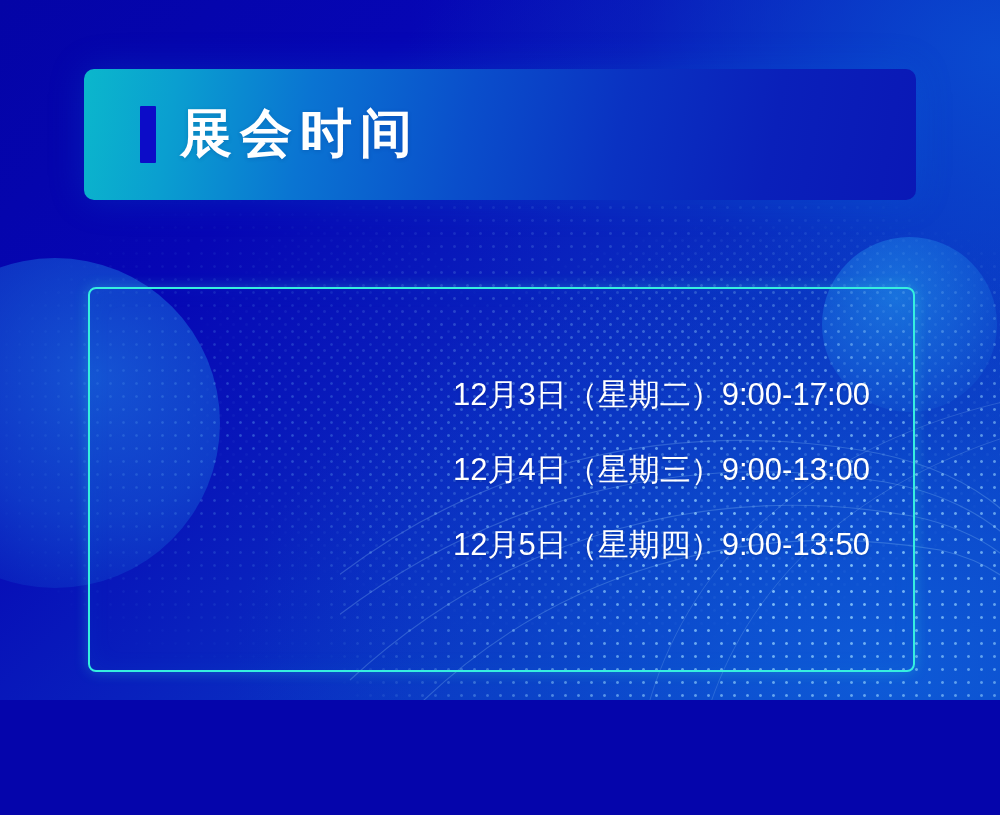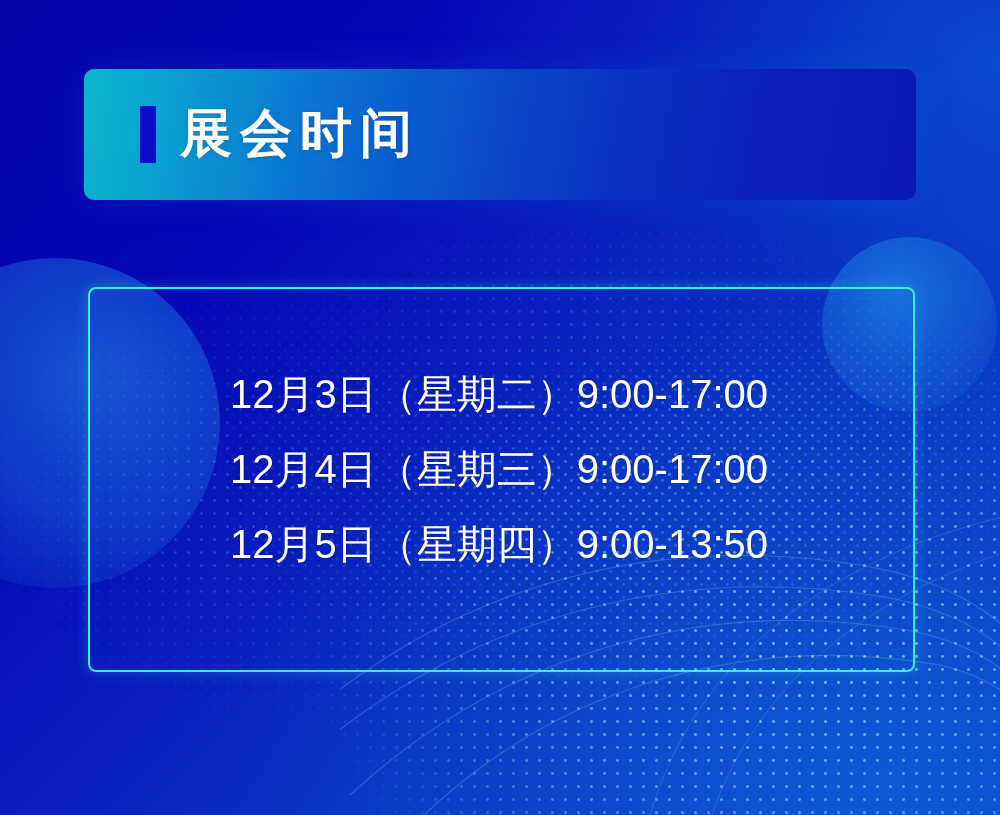--- a/index.html
+++ b/index.html
@@ -3,27 +3,28 @@
 <meta charset="utf-8">
 <style>
   html, body {
     margin: 0;
     padding: 0;
     background: #0505ab;
   }
   #poster {
     position: relative;
     width: 1000px;
-    height: 815px;
+    height: 700px;
     overflow: hidden;
     font-family: "Liberation Sans", "DejaVu Sans", sans-serif;
     background:
       radial-gradient(ellipse 900px 620px at 88% 96%, rgba(14,92,216,0.92) 0%, rgba(12,70,200,0.45) 42%, rgba(8,20,170,0) 72%),
       radial-gradient(ellipse 760px 560px at 100% 8%, rgba(10,78,210,0.85) 0%, rgba(9,45,190,0.35) 48%, rgba(6,12,165,0) 78%),
       linear-gradient(135deg, #0404a6 0%, #0606b4 26%, #0920bd 48%, #0a3cc6 70%, #0b48cc 100%);
+    text-align: right;
   }
 
   
   .circle {
     position: absolute;
     border-radius: 50%;
     pointer-events: none;
   }
   .circle-left {
     left: -110px;
@@ -125,21 +126,21 @@
     box-sizing: border-box;
   }
   .schedule-list {
     position: absolute;
     left: 140px;
     top: 68px;
     width: 640px;
   }
   .schedule-line {
     color: #ffffff;
-    font-size: 40px;
+    font-size: 31px;
     font-weight: 400;
     line-height: 75px;
     white-space: nowrap;
     letter-spacing: 0px;
     text-shadow: 0 1px 3px rgba(0,25,80,0.25);
   }
 </style>
 </head>
 <body>
 
@@ -167,18 +168,18 @@
   </div>
 
   <div class="header-bar">
     <div class="header-accent"></div>
     <div class="header-title">展会时间</div>
   </div>
 
   <div class="schedule-frame">
     <div class="schedule-list">
       <div class="schedule-line">12月3日（星期二）9:00-17:00</div>
-      <div class="schedule-line">12月4日（星期三）9:00-17:00</div>
+      <div class="schedule-line">12月4日（星期三）9:00-13:00</div>
       <div class="schedule-line">12月5日（星期四）9:00-13:50</div>
     </div>
   </div>
 
 </div>
 
 </body></html>

